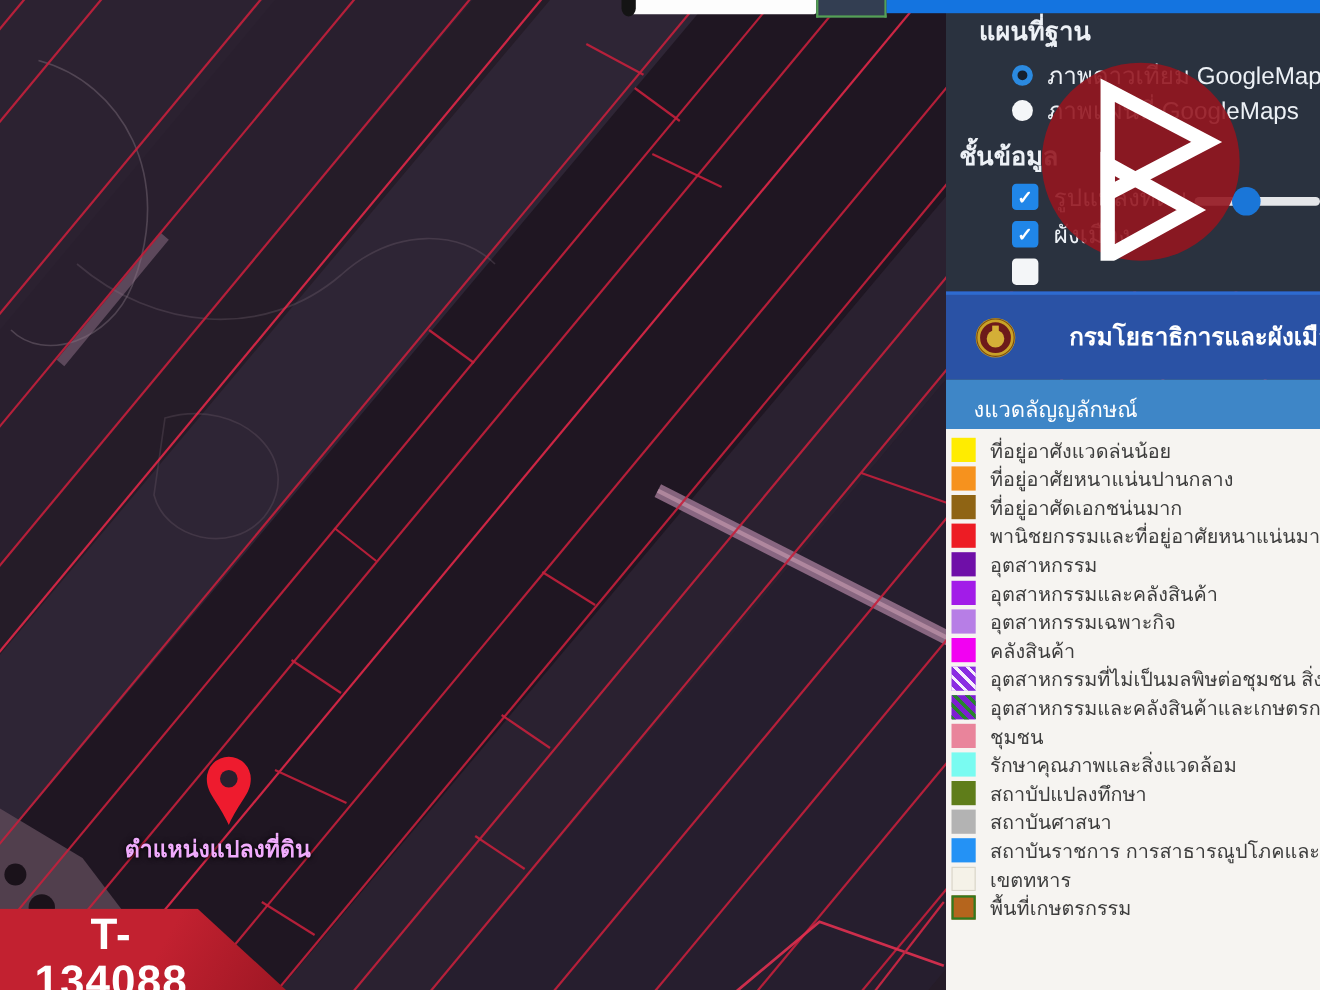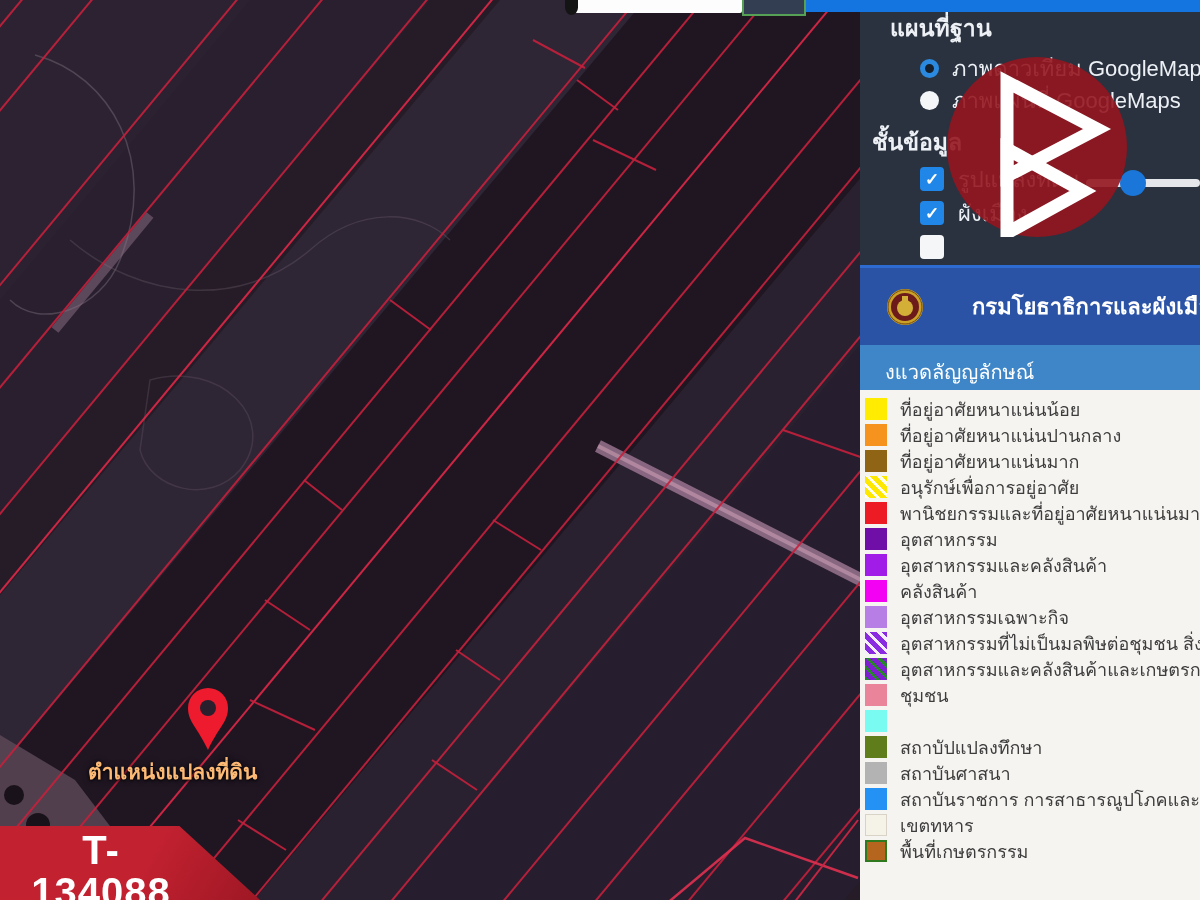--- a/index.html
+++ b/index.html
@@ -5,21 +5,21 @@
   * { margin:0; padding:0; box-sizing:border-box; }
   html,body { width:1200px; height:900px; overflow:hidden; background:#111;
               font-family:"Liberation Sans", sans-serif; }
   .stage { position:relative; width:1200px; height:900px; overflow:hidden; background:#251c28; }
 
   
   .map-svg { position:absolute; left:0; top:0; z-index:0; }
 
   .pin-wrap { position:absolute; left:178px; top:678px; width:60px; height:76px; z-index:5; }
   .pin-label { position:absolute; left:88px; top:755px; width:220px; z-index:5;
-               font-size:21px; font-weight:bold; color:#fdba74;
+               text-align:center; font-size:21px; font-weight:bold; color:#f0abfc;
                text-shadow:0 1px 3px rgba(0,0,0,.95), 0 0 6px rgba(0,0,0,.6); }
 
   
   .search-box { position:absolute; left:574px; top:0; width:168px; height:13px;
                 background:#fdfdfd; border:none; z-index:25; border-radius:0 0 2px 2px; }
   .search-pin { position:absolute; left:565px; top:0; width:13px; height:15px;
                 background:#141414; border-radius:0 0 50% 50%; z-index:26; }
   .tool-btn { position:absolute; left:742px; top:0; width:64px; height:16px;
               background:#333e52; border:2px solid #55a055; border-top:none; z-index:25; }
   .blue-strip { position:absolute; left:806px; top:0; width:394px; height:12px;
@@ -205,68 +205,65 @@
         <rect x="16" y="8" width="6" height="7" fill="#d4af37"></rect>
         <circle cx="19" cy="19" r="17" fill="none" stroke="#7a4a10" stroke-width="1"></circle>
       </svg>
       <div class="agency-title">กรมโยธาธิการและผังเมืองร่ว</div>
     </div>
 
     <div class="sec-legend-head">งแวดลัญญลักษณ์</div>
     <div class="legend-list">
         <div class="legend-row">
           <span class="swatch" style="background: rgb(255, 236, 0);"></span>
-          <span class="legend-label">ที่อยู่อาศัยหนาแน่นน้อย</span>
+          <span class="legend-label">ที่อยู่อาศังแวดล่นน้อย</span>
         </div>
         <div class="legend-row">
           <span class="swatch" style="background: rgb(246, 146, 30);"></span>
           <span class="legend-label">ที่อยู่อาศัยหนาแน่นปานกลาง</span>
         </div>
         <div class="legend-row">
           <span class="swatch" style="background: rgb(143, 100, 20);"></span>
-          <span class="legend-label">ที่อยู่อาศัยหนาแน่นมาก</span>
-        </div>
-        <div class="legend-row">
-          <span class="swatch" style="background: repeating-linear-gradient(45deg, rgba(255, 255, 255, 0.92) 0px, rgba(255, 255, 255, 0.92) 3px, transparent 3px, transparent 8px) rgb(255, 232, 0);"></span>
-          <span class="legend-label">อนุรักษ์เพื่อการอยู่อาศัย</span>
+          <span class="legend-label">ที่อยู่อาศัดเอกชน่นมาก</span>
         </div>
         <div class="legend-row">
           <span class="swatch" style="background: rgb(237, 28, 36);"></span>
           <span class="legend-label">พานิชยกรรมและที่อยู่อาศัยหนาแน่นมาก</span>
         </div>
         <div class="legend-row">
           <span class="swatch" style="background: rgb(111, 15, 168);"></span>
           <span class="legend-label">อุตสาหกรรม</span>
         </div>
         <div class="legend-row">
           <span class="swatch" style="background: rgb(162, 28, 232);"></span>
           <span class="legend-label">อุตสาหกรรมและคลังสินค้า</span>
         </div>
         <div class="legend-row">
+          <span class="swatch" style="background: rgb(183, 126, 230);"></span>
+          <span class="legend-label">อุตสาหกรรมเฉพาะกิจ</span>
+        </div>
+        <div class="legend-row">
           <span class="swatch" style="background: rgb(242, 1, 242);"></span>
           <span class="legend-label">คลังสินค้า</span>
         </div>
         <div class="legend-row">
-          <span class="swatch" style="background: rgb(183, 126, 230);"></span>
-          <span class="legend-label">อุตสาหกรรมเฉพาะกิจ</span>
-        </div>
-        <div class="legend-row">
           <span class="swatch" style="background: repeating-linear-gradient(45deg, rgba(255, 255, 255, 0.92) 0px, rgba(255, 255, 255, 0.92) 3px, transparent 3px, transparent 8px) rgb(138, 43, 226);"></span>
           <span class="legend-label">อุตสาหกรรมที่ไม่เป็นมลพิษต่อชุมชน สิ่งแวดล้อม</span>
         </div>
         <div class="legend-row">
           <span class="swatch" style="background: repeating-linear-gradient(45deg, rgba(34, 139, 34, 0.95) 0px, rgba(34, 139, 34, 0.95) 3px, transparent 3px, transparent 8px) rgb(125, 31, 209);"></span>
           <span class="legend-label">อุตสาหกรรมและคลังสินค้าและเกษตรกรรม</span>
         </div>
         <div class="legend-row">
           <span class="swatch" style="background: rgb(233, 132, 155);"></span>
           <span class="legend-label">ชุมชน</span>
         </div>
         <div class="legend-row">
           <span class="swatch" style="background: rgb(121, 251, 241);"></span>
+          <span class="legend-label">รักษาคุณภาพและสิ่งแวดล้อม</span>
         </div>
         <div class="legend-row">
           <span class="swatch" style="background: rgb(95, 125, 26);"></span>
           <span class="legend-label">สถาบัปแปลงทึกษา</span>
         </div>
         <div class="legend-row">
           <span class="swatch" style="background: rgb(179, 179, 179);"></span>
           <span class="legend-label">สถาบันศาสนา</span>
         </div>
         <div class="legend-row">

